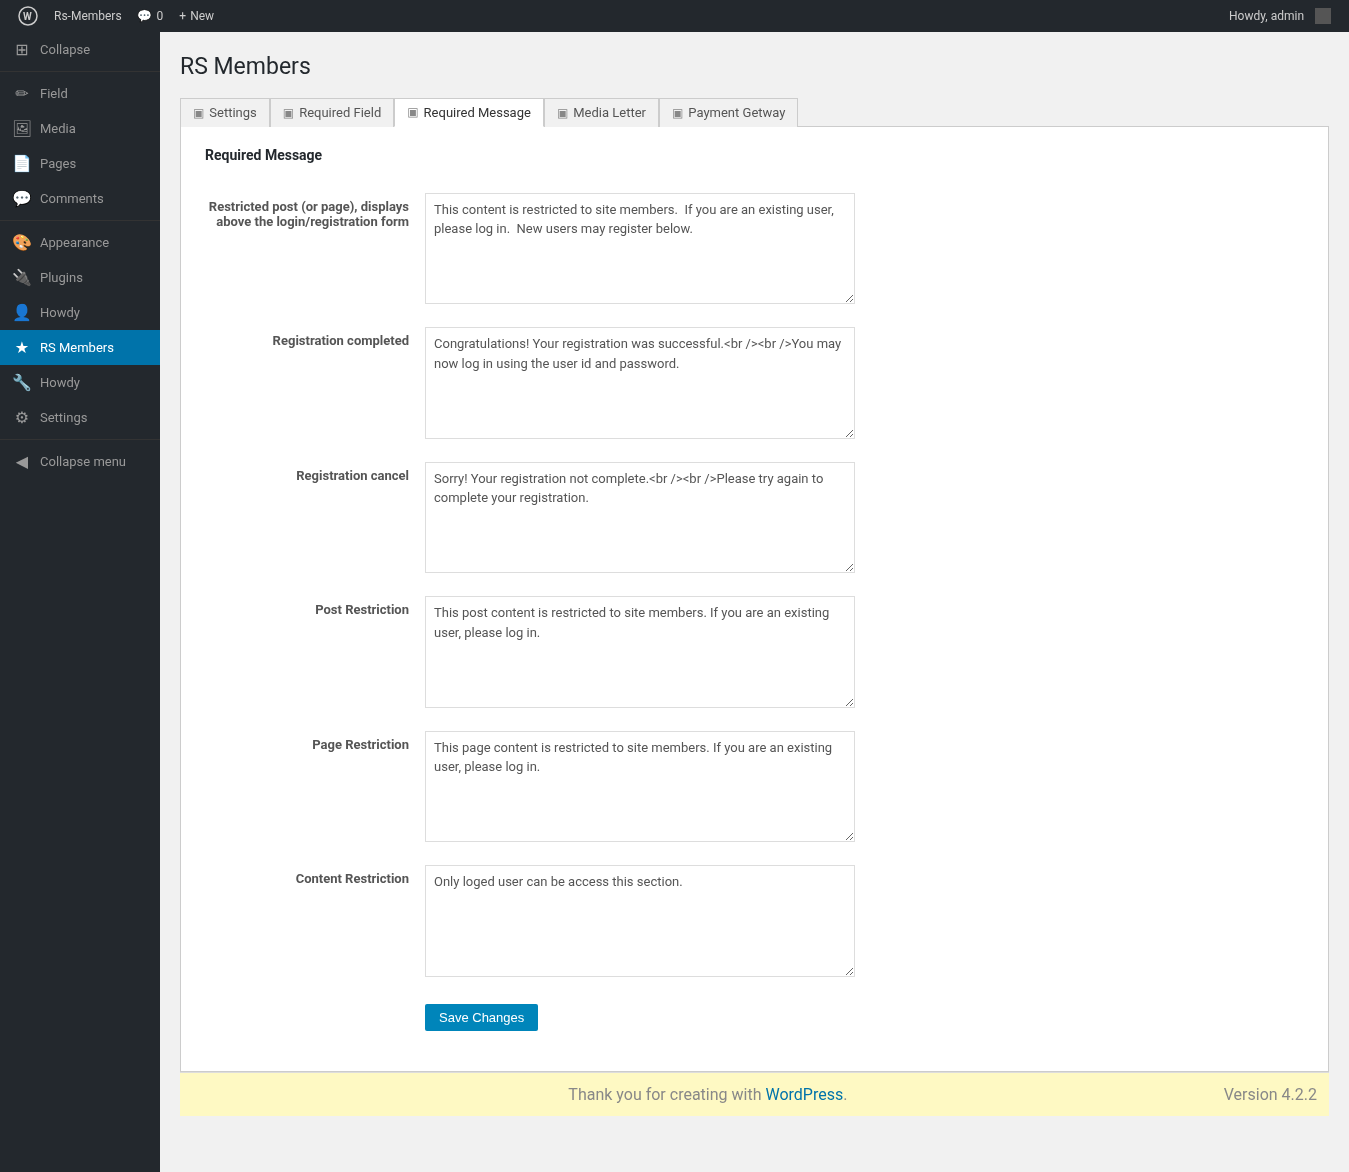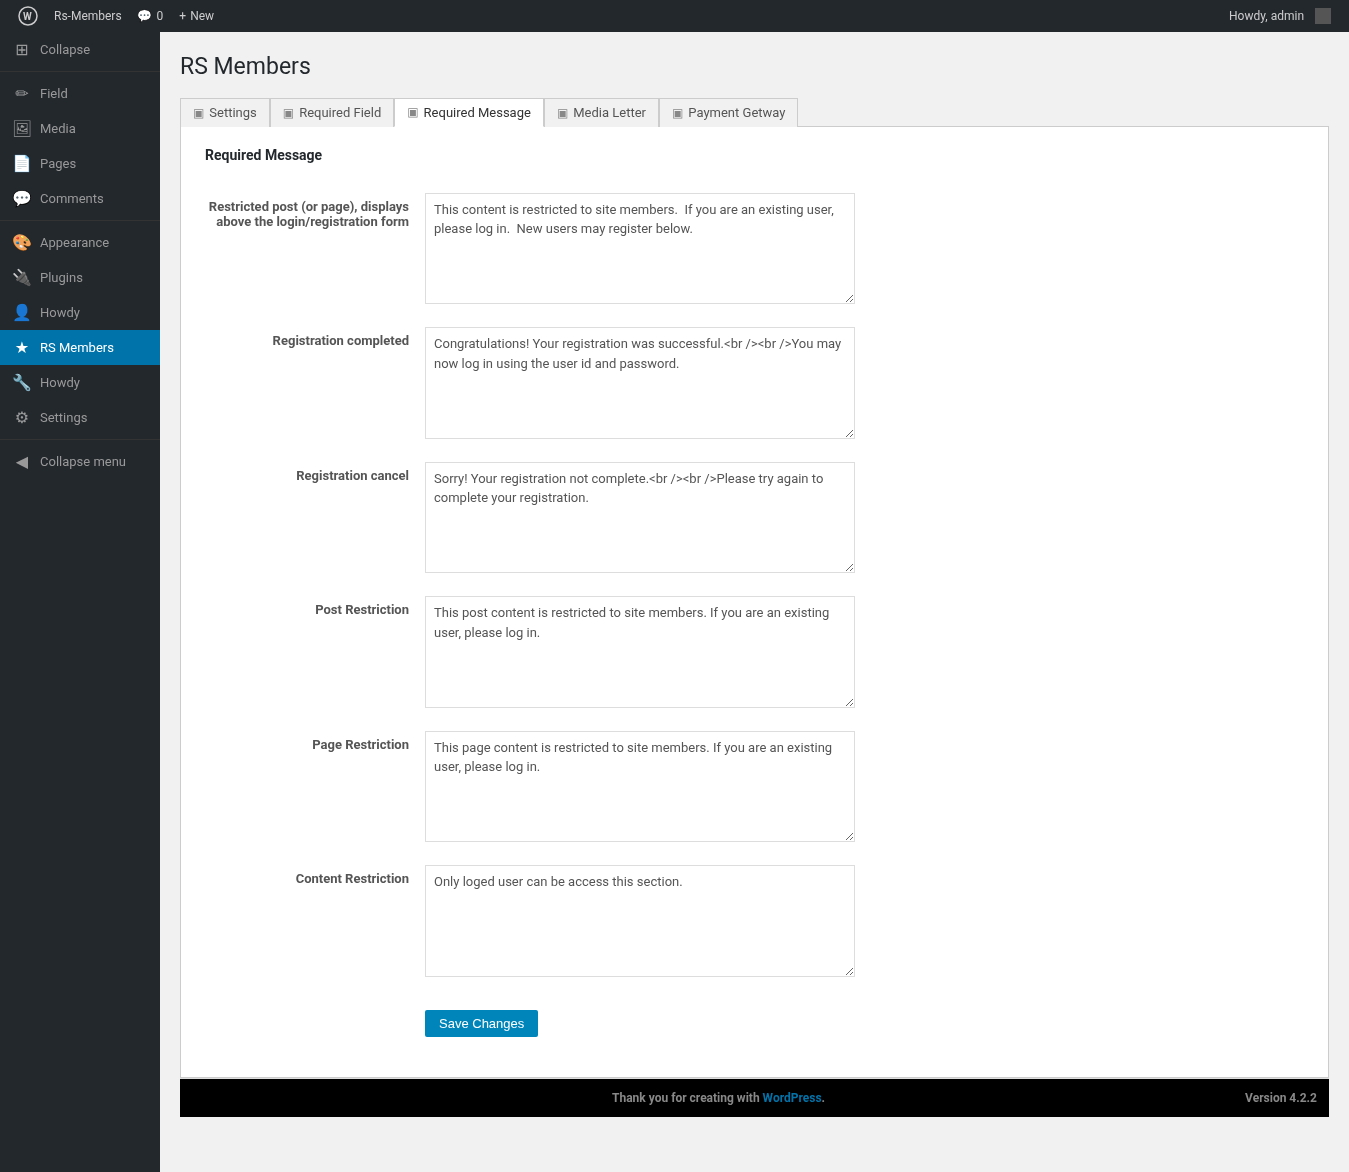--- a/index.html
+++ b/index.html
@@ -139,32 +139,31 @@
 
     
     .btn-save {
       background: #0085ba;
       color: #fff;
       border: none;
       padding: 6px 14px;
       font-size: 13px;
       cursor: pointer;
       border-radius: 2px;
-      margin-top: 10px;
+      margin-top: 4px;
     }
 
     
     #wpfooter {
       text-align: center;
       padding: 12px;
       color: #888;
-      font-size: 12px;
+      font-size: 16px;
       border-top: 1px solid #ddd;
-      background: #000000;
-      font-weight: bold;
+      background: #fef9c3;
     }
     #wpfooter a { color: #0073aa; text-decoration: none; }
     .footer-right { float: right; }
   </style>
 </head>
 <body>
 
 <div id="wpadminbar">
   <span class="ab-item">
     <svg class="wp-logo" viewBox="0 0 20 20" xmlns="http://www.w3.org/2000/svg">

